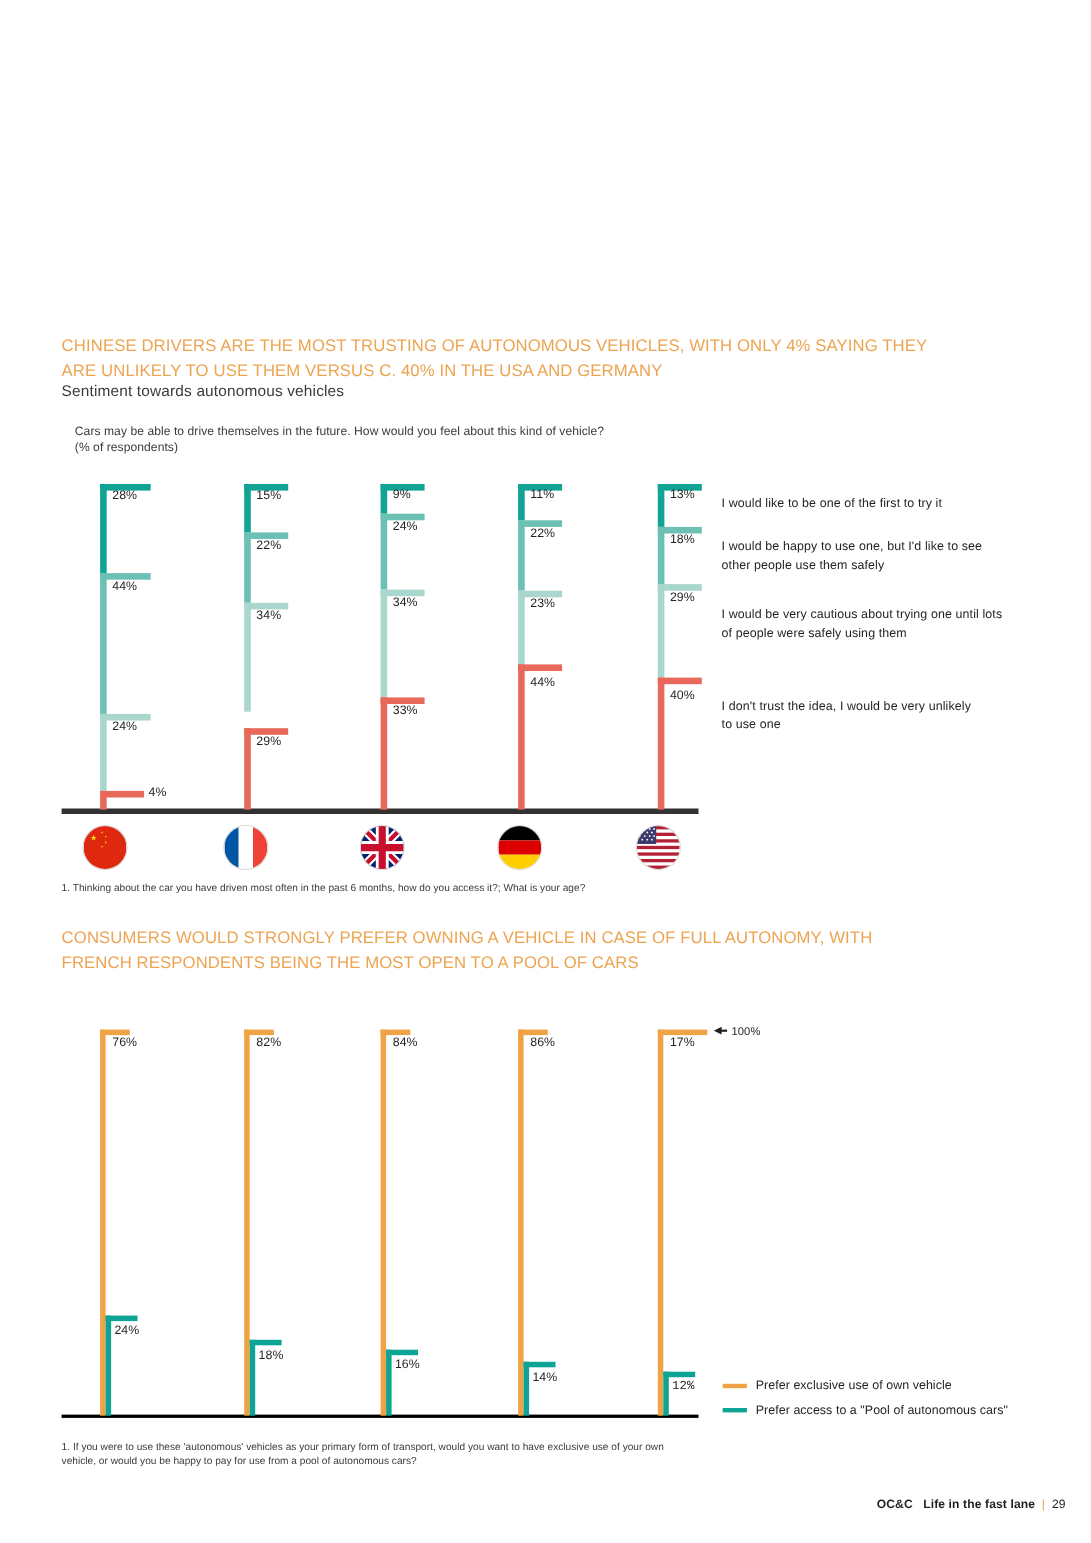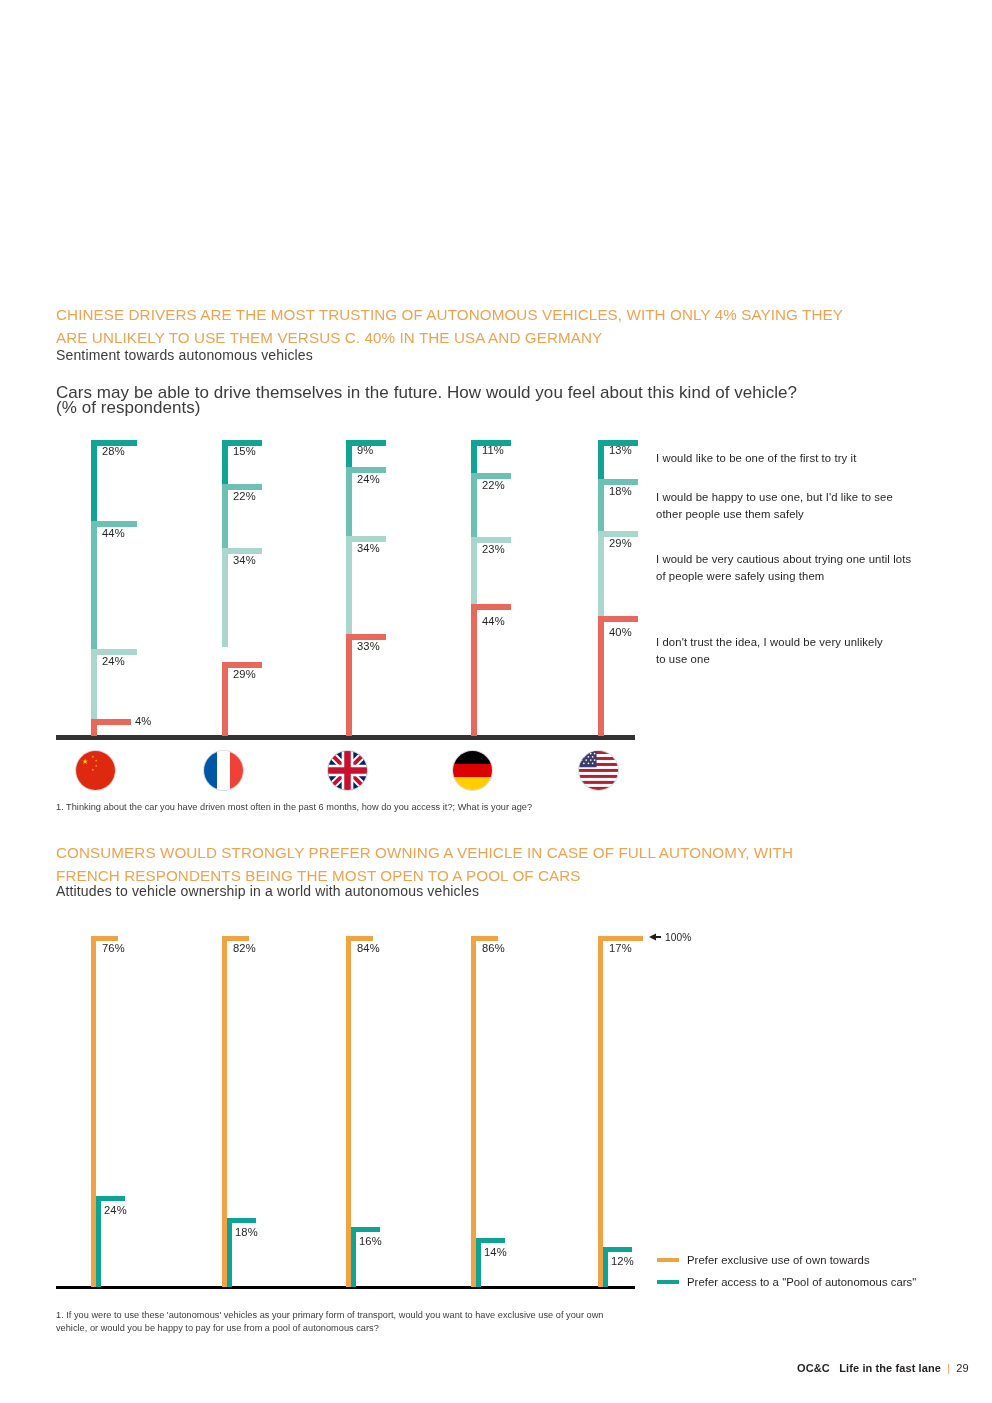--- a/index.html
+++ b/index.html
@@ -22,22 +22,22 @@
     width:800px;
   }
   .sec-sub{
     position:absolute;
     font-size:14px; line-height:18px;
     color:#3b3b3b; font-weight:400;
     letter-spacing:0.15px;
   }
   .sec-q{
     position:absolute;
-    font-size:17px; line-height:15px;
-    color:#3b3b3b; letter-spacing:0.05px;
+    font-size:11px; line-height:15px;
+    color:#3b3b3b; letter-spacing:0.05px;margin-left:12px;
   }
   .footnote{
     position:absolute;
     font-size:9.2px; line-height:12.5px;
     color:#3b3b3b; letter-spacing:0.02px;
   }
 
   
   .chart{ position:absolute; }
   .axis{
@@ -303,21 +303,20 @@
     <div class="legend-item" style="left:656px; top:489px; white-space:pre-line; width:290px;">I would be happy to use one, but I'd like to see
 other people use them safely</div>
     <div class="legend-item" style="left:656px; top:634px; white-space:pre-line; width:290px;">I don't trust the idea, I would be very unlikely
 to use one</div>
   </div>
 
   <div class="footnote" style="left:56px; top:801px;">1. Thinking about the car you have driven most often in the past 6 months, how do you access it?; What is your age?</div>
 
   <div class="sec-title" style="left:56px; top:842px; width:760px;">CONSUMERS WOULD STRONGLY PREFER OWNING A VEHICLE IN CASE OF FULL AUTONOMY, WITH FRENCH RESPONDENTS BEING THE MOST OPEN TO A POOL OF CARS</div>
 
-  <div class="sec-sub" style="left:56px; top:882px;">Attitudes to vehicle ownership in a world with autonomous vehicles</div>
 
   <div class="chart" style="left:0px; top:0px; width:992px; height:1403px;">
 
     <div class="axis thin" style="left:56px; top:1286px; width:579px; height:3px; background:#000;"></div>
 
     <div class="ann100" style="left:648px; top:931px;">
       <svg width="14" height="12" viewBox="0 0 14 12" style="vertical-align:-2px;">
         <path d="M1,6 L8,2.5 L8,9.5 Z" fill="#231f20"></path>
         <rect x="7" y="5" width="6" height="2" fill="#231f20"></rect>
       </svg>
@@ -369,26 +368,26 @@
     </div>
 
     <div class="seg" style="left:598px; top:936px; height:351px;">
       <div class="stem" style="background:#f0a345; width:5px;"></div>
       <div class="cap" style="background:#f0a345; width:45px; height:5px;"></div>
       <div class="val" style="left:11px; top:6px;">17%</div>
     </div>
     <div class="seg" style="left:603px; top:1247px; height:40px;">
       <div class="stem" style="background:#0ea495; width:5px;"></div>
       <div class="cap" style="background:#0ea495; width:29px; height:5px;"></div>
-      <div class="val" style="left:8px; top:8px;">12%</div>
+      <div class="val" style="left:8px; top:8px;font-family:Liberation Mono, monospace;">12%</div>
     </div>
 
     <div class="lg2" style="left:657px; top:1253px; width:300px;">
       <span class="swatch" style="background:#f0a345;"></span>
-      <span class="txt">Prefer exclusive use of own towards</span>
+      <span class="txt">Prefer exclusive use of own vehicle</span>
     </div>
     <div class="lg2" style="left:657px; top:1275px; width:300px;">
       <span class="swatch" style="background:#0ea495;"></span>
       <span class="txt">Prefer access to a "Pool of autonomous cars"</span>
     </div>
   </div>
 
   <div class="footnote" style="left:56px; top:1309px; width:560px;">1. If you were to use these 'autonomous' vehicles as your primary form of transport, would you want to have exclusive use of your own vehicle, or would you be happy to pay for use from a pool of autonomous cars?</div>
 
   <div class="footer" style="left:797px; top:1362px;">

